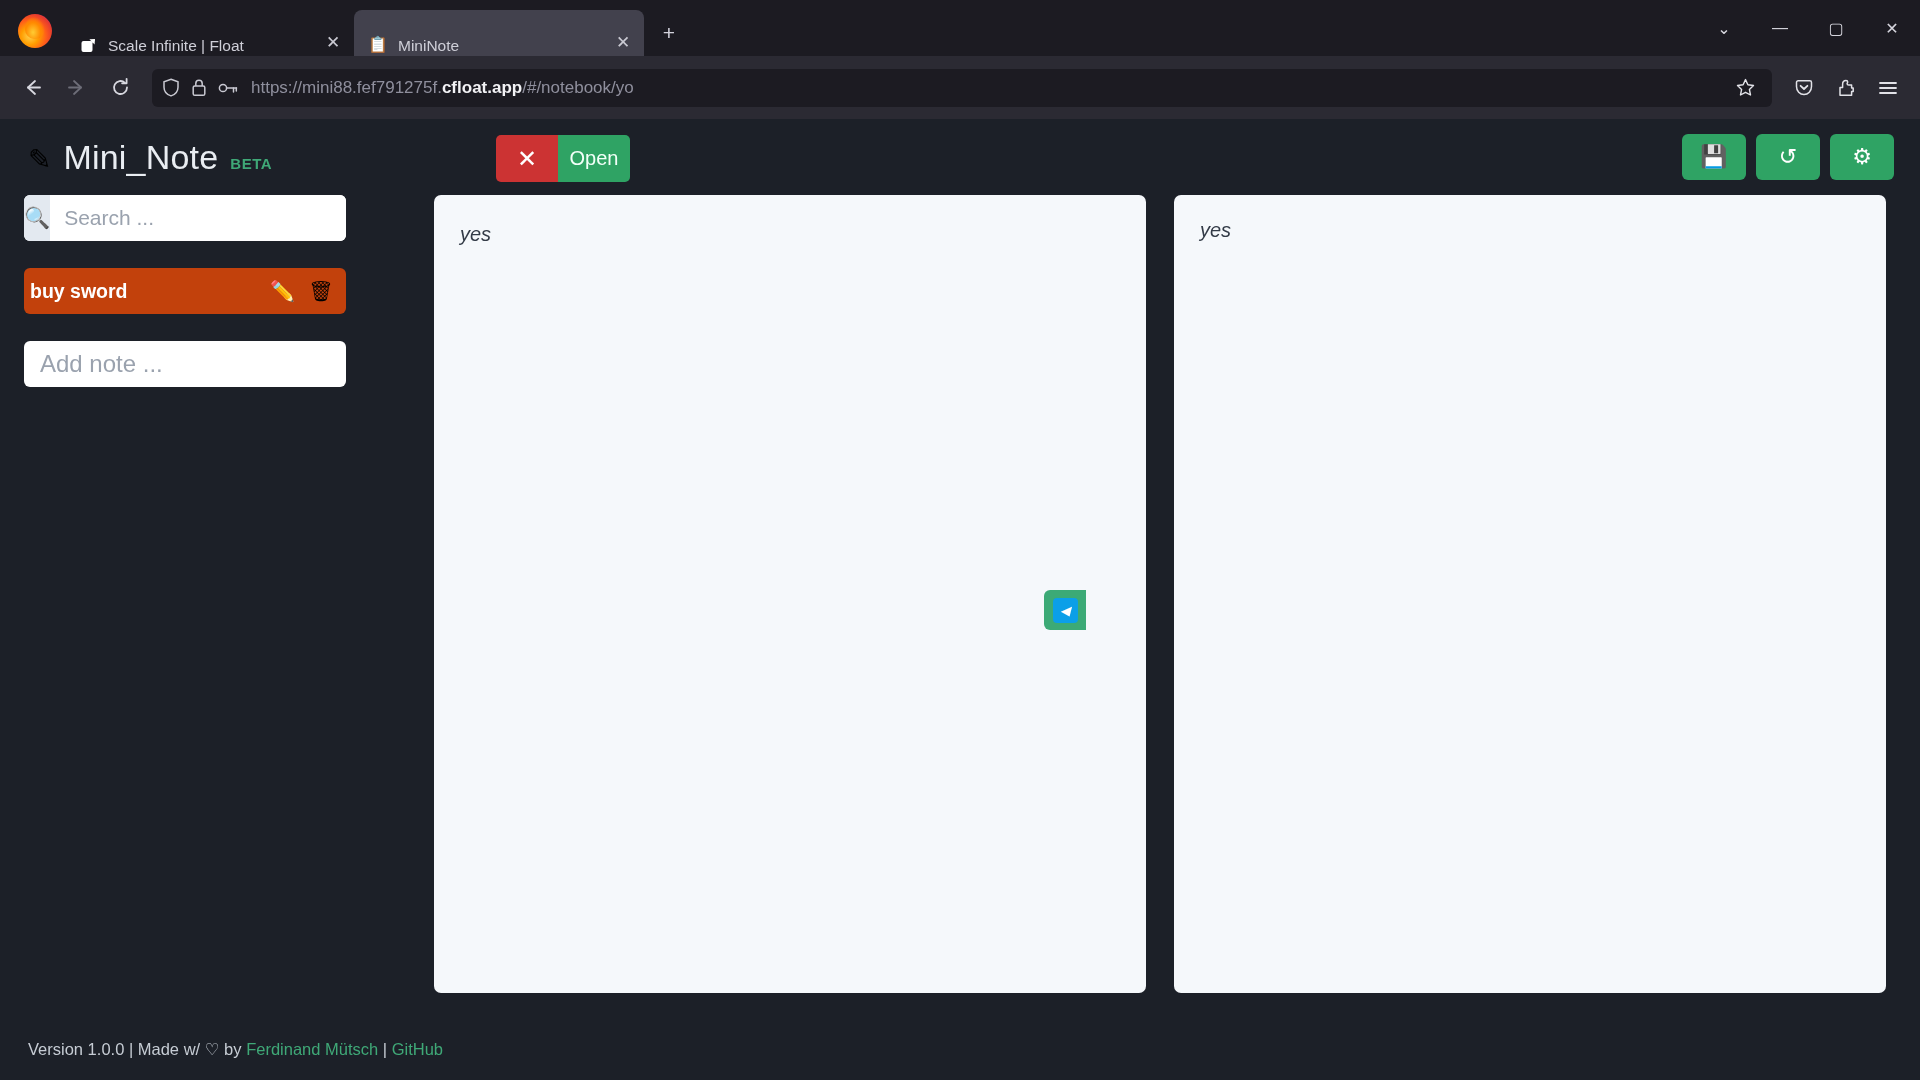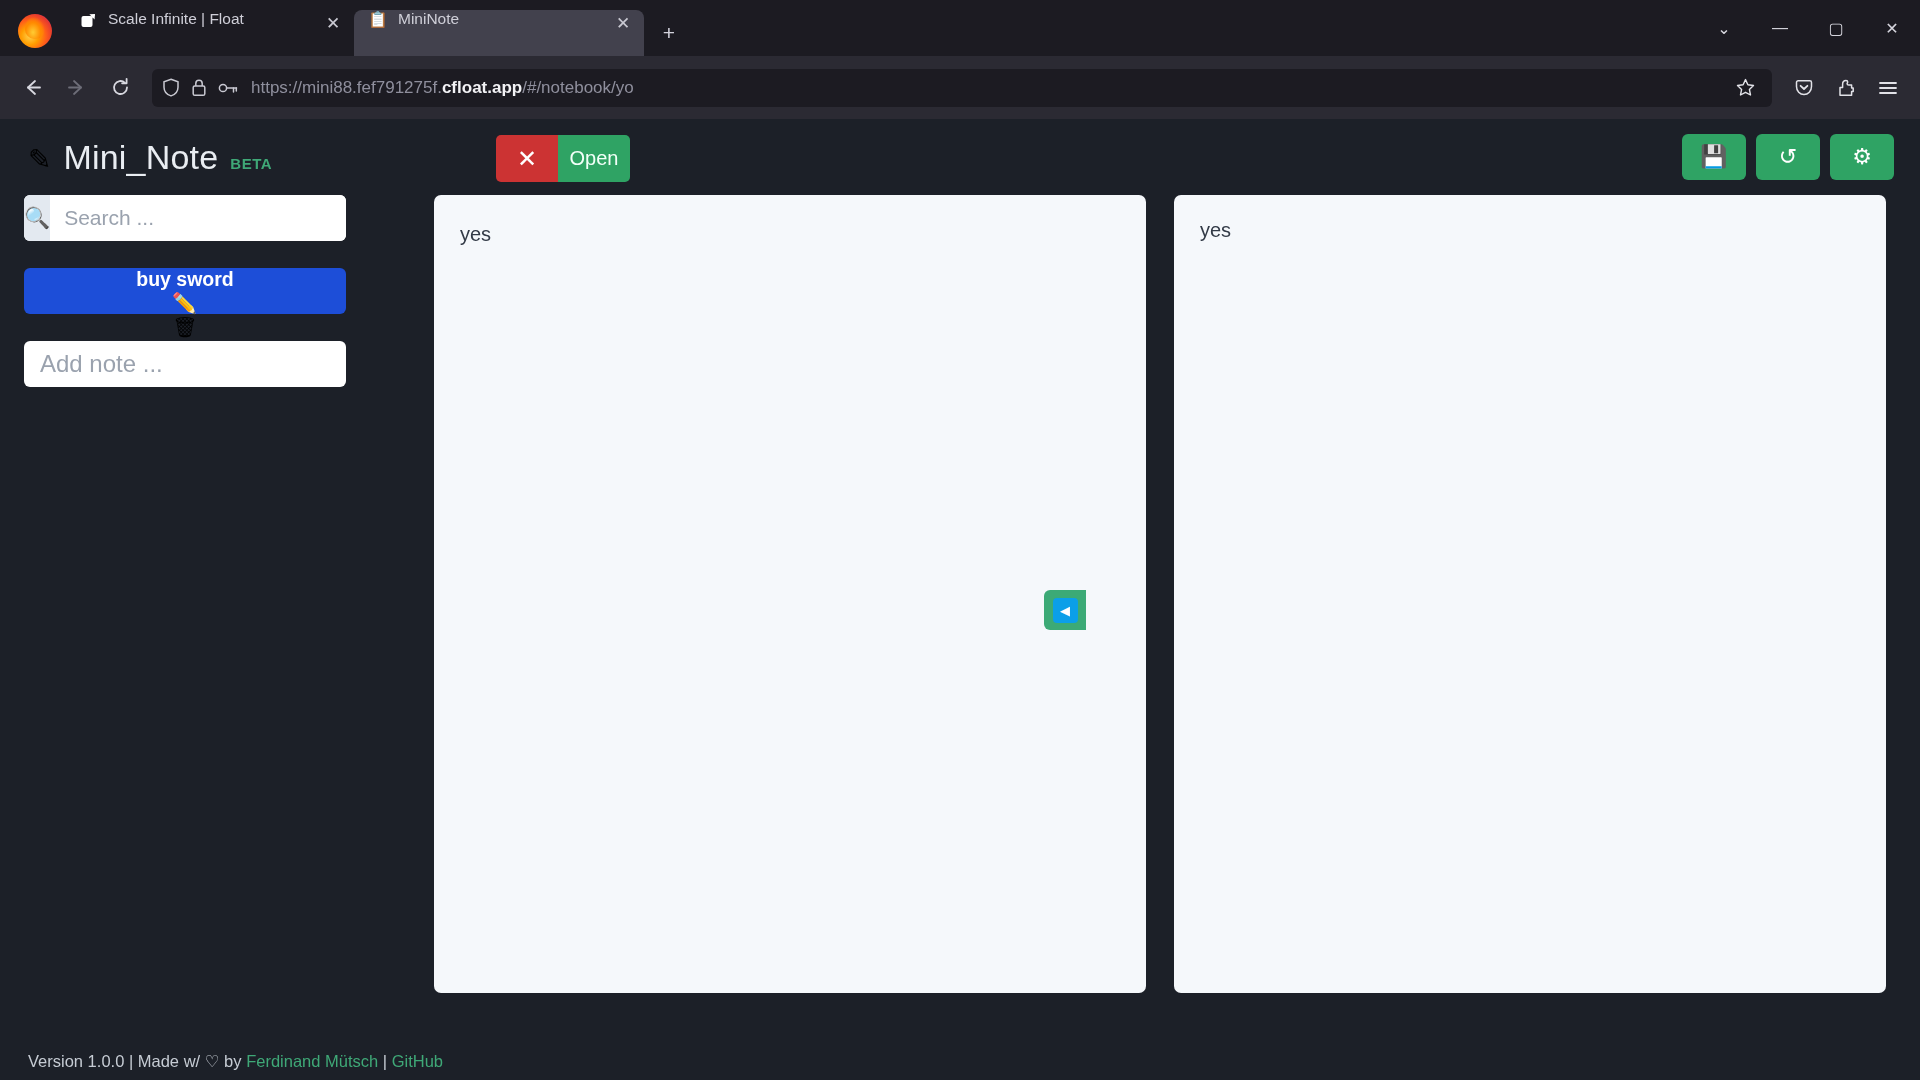--- a/index.html
+++ b/index.html
@@ -32,21 +32,21 @@
   .firefox-logo::after{
     content:"";
     position:absolute; left:7px; top:3px; width:20px; height:22px;
     border-radius: 50% 50% 45% 45%;
     background: radial-gradient(ellipse at 40% 70%, #ffcc33 0%, #ff8a00 45%, rgba(255,90,30,0) 72%);
   }
   .tab {
     height: 46px;
     width: 290px;
     display: flex;
-    align-items: flex-start;
+    align-items: flex-end;
     border-radius: 8px 8px 0 0;
     padding: 0 8px 1px 14px;
     gap: 10px;
     flex: none;
   }
   .tab.inactive { background: transparent; }
   .tab.active { background: #42414d; }
   .tab-favicon {
     width: 20px; height: 20px; flex: none;
     display: flex; align-items: center; justify-content: center;
@@ -217,25 +217,24 @@
     background: #fff;
     font-size: 21px; color: #2c3340;
     padding: 0 14px;
     font-family: "Liberation Sans", sans-serif;
   }
   .search-input::placeholder { color: #9aa2ae; }
 
   .note-item {
     margin-top: 27px;
     height: 46px;
-    background: #1d4ed8;
+    background: #c2410c;
     border-radius: 6px;
     display: flex; align-items: center;
     padding: 0 6px;
-    flex-direction: column;
   }
   .note-title { flex: 1; color: #ffffff; font-size: 19.5px; font-weight: 700; }
   .note-act { width: 38px; text-align: center; font-size: 20px; }
 
   .addnote {
     margin-top: 27px;
     height: 46px;
     background: #fff;
     border-radius: 6px;
     display: flex; align-items: center; overflow: hidden;
@@ -254,20 +253,21 @@
   }
 
   
   .editor-area {
     flex: 1;
     display: flex;
     gap: 28px;
     position: relative;
     padding-left: 88px;
     padding-right: 10px;
+    font-style: italic;
   }
   .pane {
     flex: 1;
     background: #f5f8fb;
     border-radius: 7px;
     padding: 28px 26px;
     font-size: 20px;
     color: #333b47;
     height: 798px;
     overflow: hidden;
@@ -287,21 +287,21 @@
   .collapse-inner {
     width: 25px; height: 25px;
     background: #0b9fe8;
     border-radius: 4px;
     display: flex; align-items: center; justify-content: center;
     color: #fff; font-size: 13px;
   }
 
   .footer {
     position: absolute;
-    left: 28px; bottom: 18px;
+    left: 28px; bottom: 30px;
     font-size: 16.5px;
     color: #c6ccd4;
   }
   .footer a { color: #3fa877; text-decoration: none; }
   .footer .heart { color: #c6ccd4; }
 </style>
 </head>
 <body>
 
 <div class="browser-chrome">

